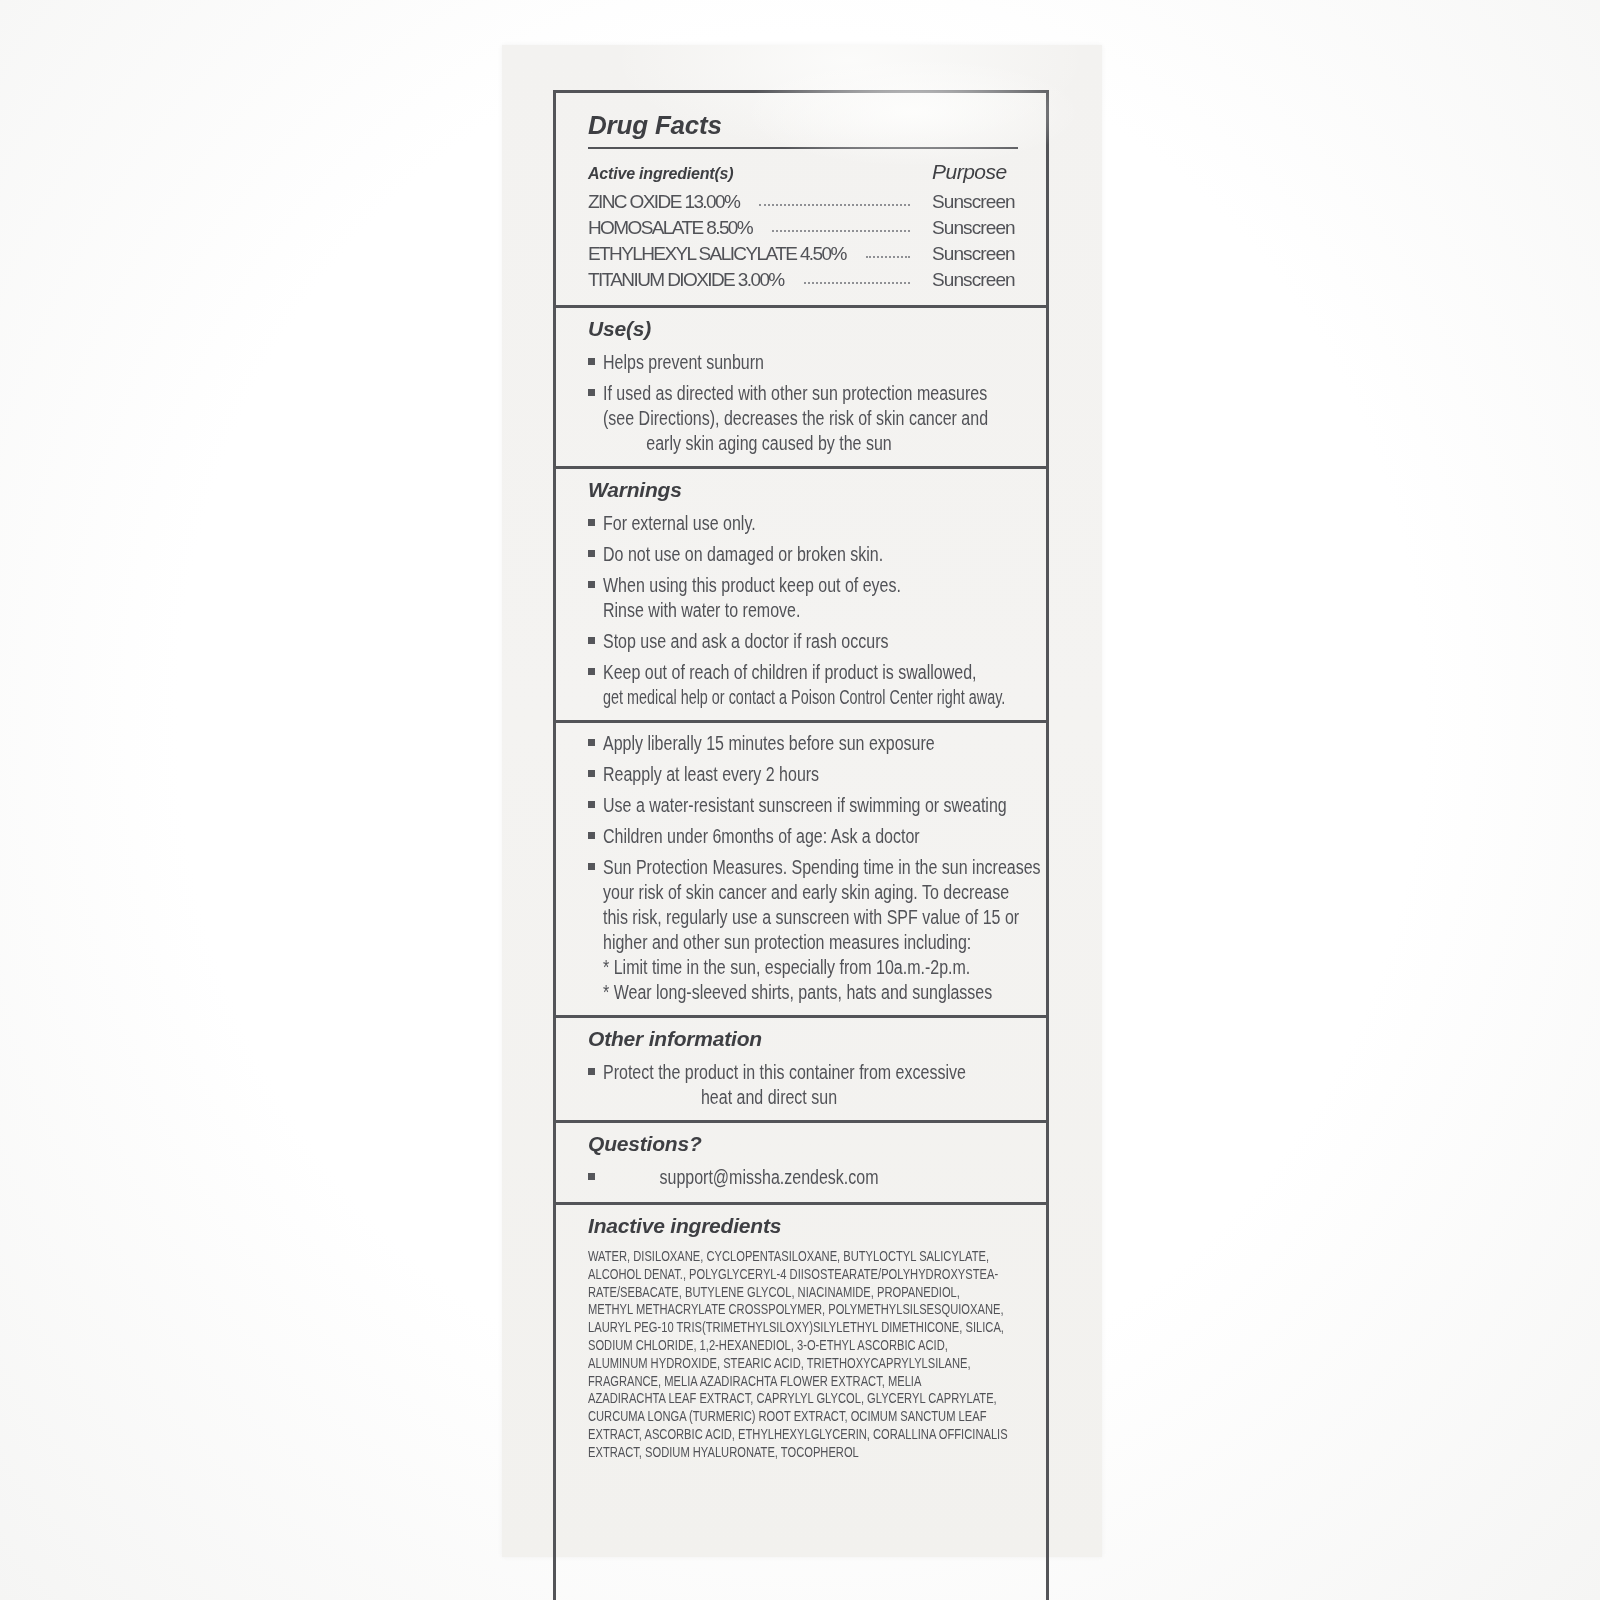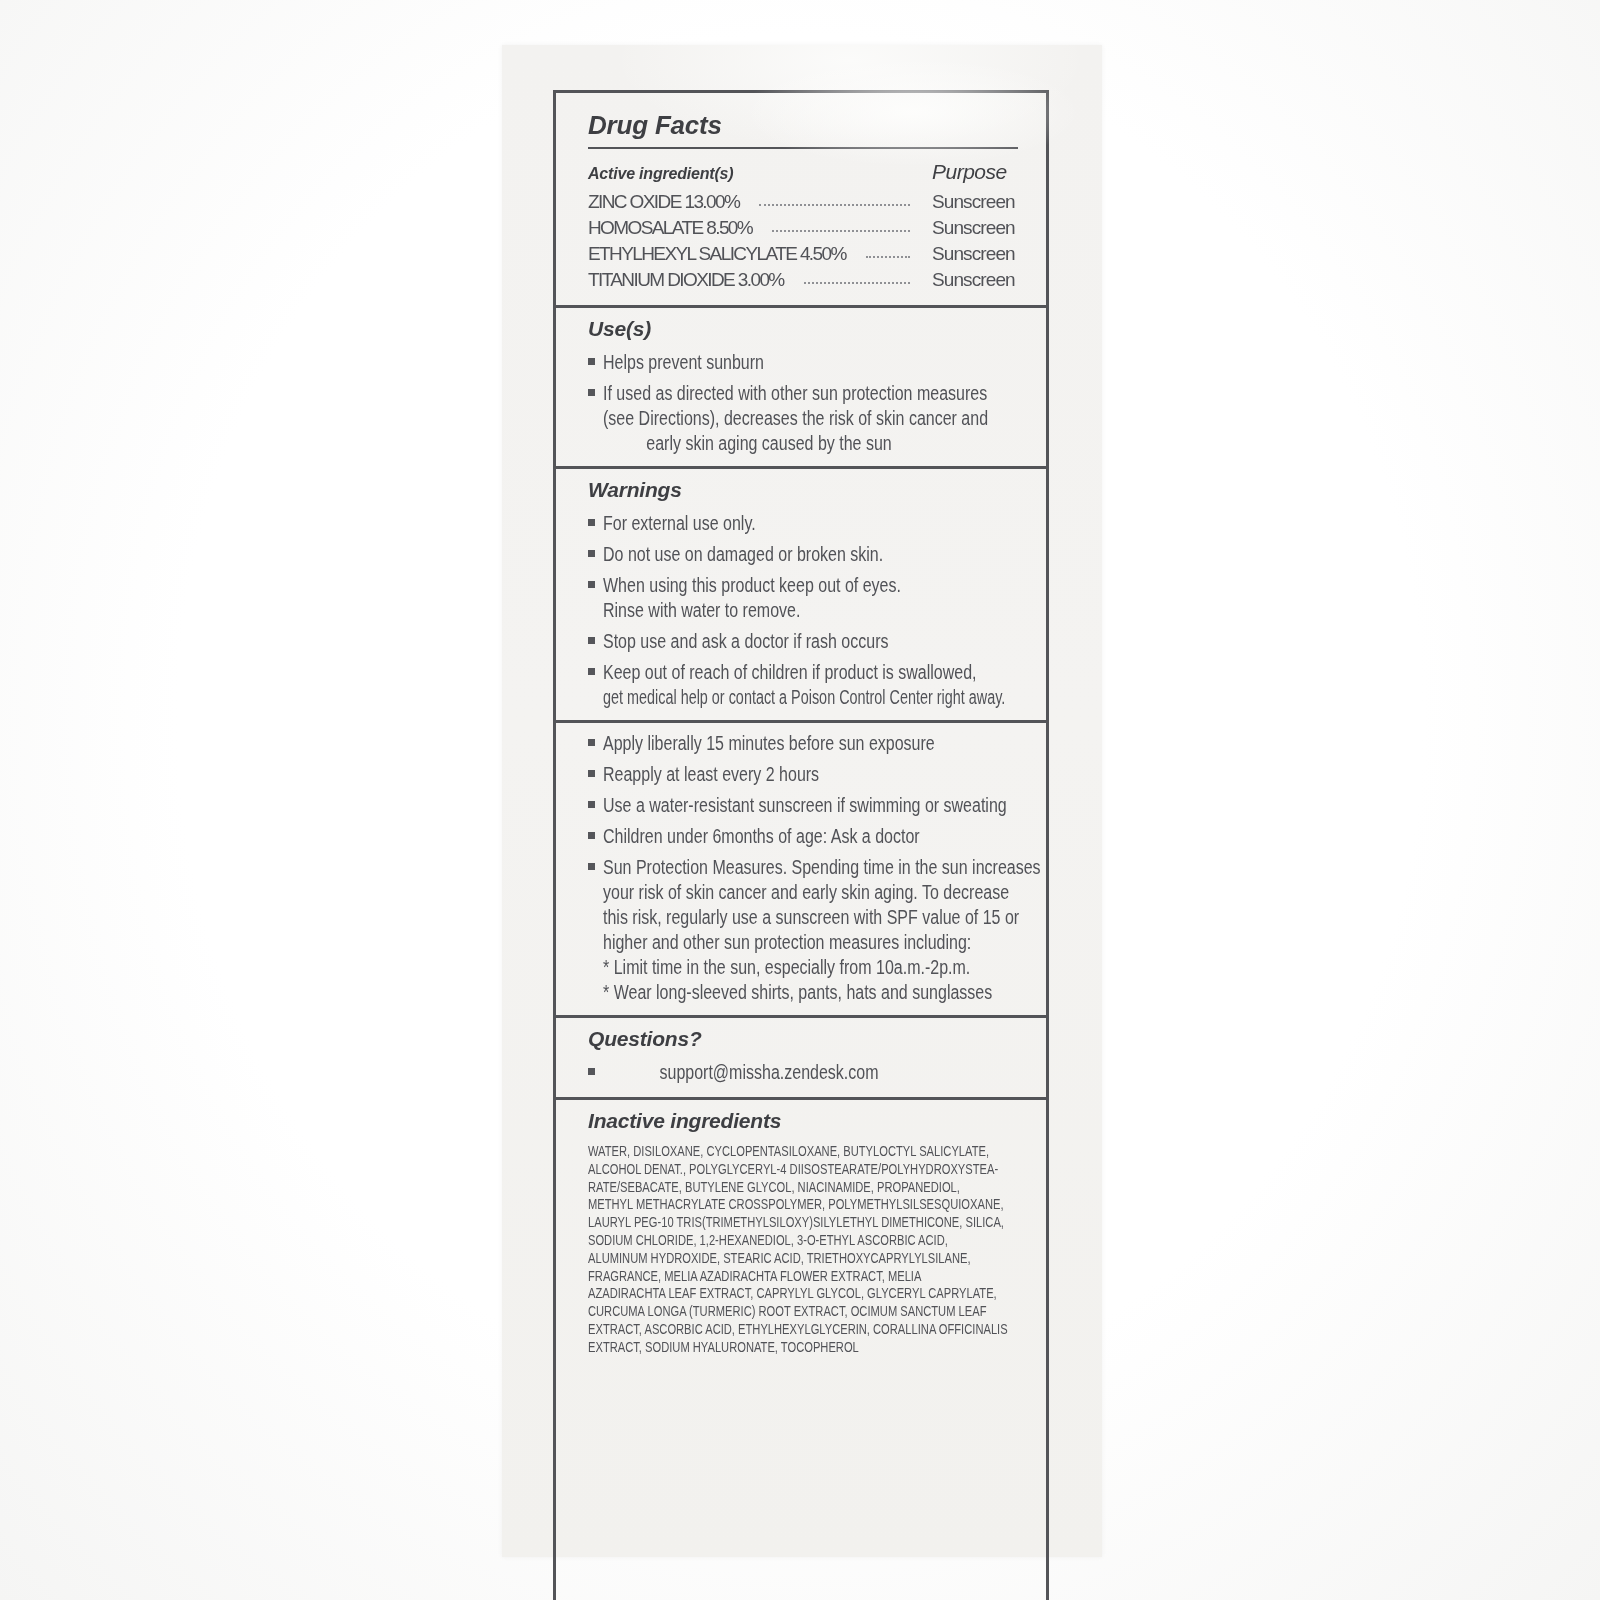--- a/index.html
+++ b/index.html
@@ -199,20 +199,32 @@
 your risk of skin cancer and early skin aging. To decrease
 this risk, regularly use a sunscreen with SPF value of 15 or
 higher and other sun protection measures including:
 * Limit time in the sun, especially from 10a.m.-2p.m.
 * Wear long-sleeved shirts, pants, hats and sunglasses</span>
             <span class="bullet-extra"></span>
           </li>
         </ul>
     </section>
 
+    <section class="sec">
+      <h2 class="df-h2">Other information</h2>
+      <ul class="df-bullets">
+
+          <li class="df-bullet">
+            <span class="bullet-marker"></span>
+            <span class="bullet-text">Protect the product in this container from excessive
+heat and direct sun</span>
+            <span class="bullet-extra"></span>
+          </li>
+        </ul>
+    </section>
 
     <section class="sec sec-questions">
       <h2 class="df-h2">Questions?</h2>
       <ul class="df-bullets">
 
           <li class="df-bullet">
             <span class="bullet-marker"></span>
             <span class="bullet-text">support@missha.zendesk.com</span>
             <span class="bullet-extra"></span>
           </li>

